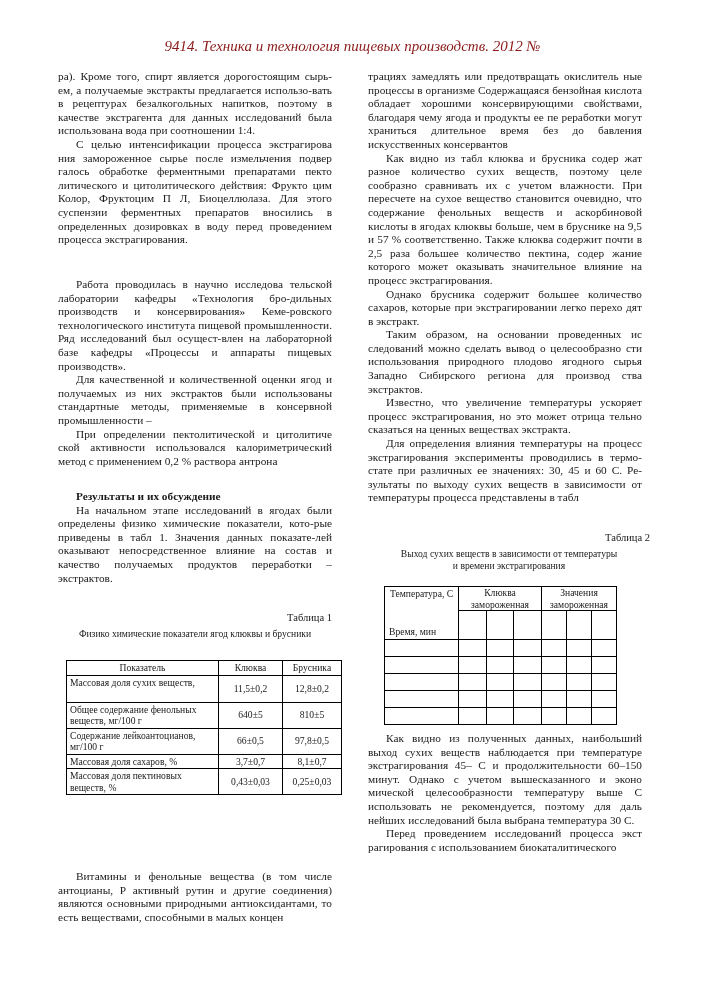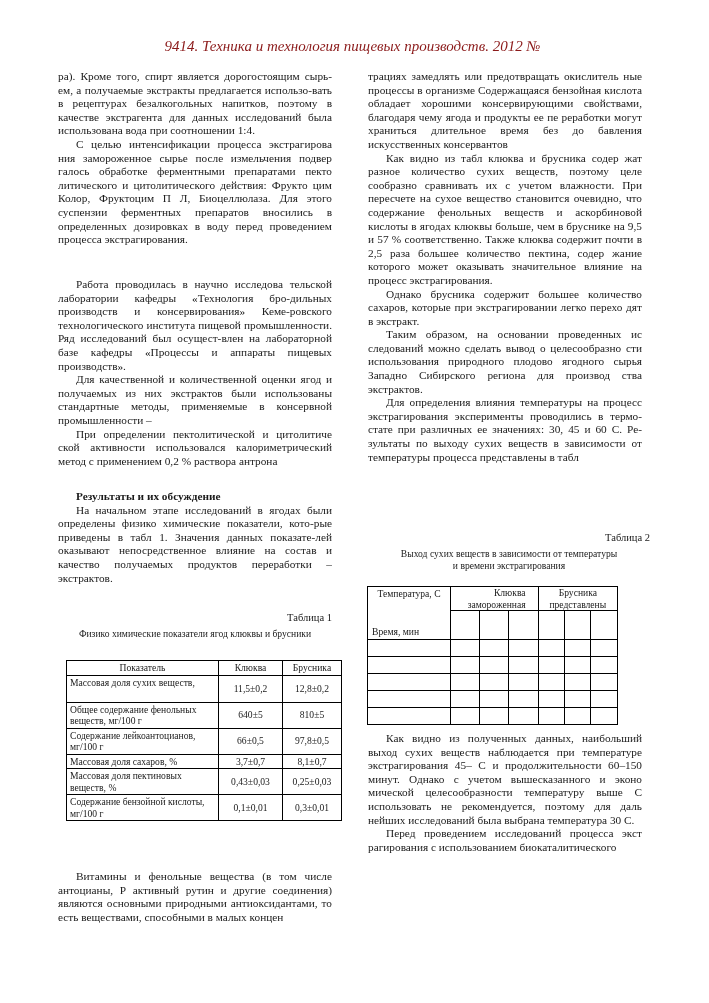--- a/index.html
+++ b/index.html
@@ -77,57 +77,53 @@
   <tr>
     <td>Массовая доля сахаров, %</td>
     <td class="num">3,7±0,7</td>
     <td class="num">8,1±0,7</td>
   </tr>
   <tr>
     <td>Массовая доля пектиновых веществ, %</td>
     <td class="num">0,43±0,03</td>
     <td class="num">0,25±0,03</td>
   </tr>
-  <tr>
-    <td>Содержание бензойной кислоты, мг/100 г</td>
-    <td class="num">0,1±0,01</td>
-    <td class="num">0,3±0,01</td>
-  </tr>
 </tbody>
   </table>
 
 <div class="col left" style="top:870px;">
   <p>Витамины и фенольные вещества (в том числе антоцианы, Р активный рутин и другие соединения) являются основными природными антиоксидантами, то есть веществами, способными в малых концен</p>
 </div>
 
 <div class="col right" style="top:70px;">
   <p class="noind">трациях замедлять или предотвращать окислитель ные процессы в организме  Содержащаяся бензойная кислота обладает хорошими консервирующими свойствами, благодаря чему ягода и продукты ее пе реработки могут храниться длительное время без до бавления искусственных консервантов</p>
   <p>Как видно из табл     клюква и брусника содер жат разное количество сухих веществ, поэтому целе сообразно сравнивать их с учетом влажности. При пересчете на сухое вещество становится очевидно, что содержание фенольных веществ и аскорбиновой кислоты в ягодах клюквы больше, чем в бруснике  на 9,5 и 57 % соответственно. Также клюква содержит почти в 2,5 раза большее количество пектина, содер жание которого может оказывать значительное влияние на процесс экстрагирования.</p>
   <p>Однако брусника содержит большее количество сахаров, которые при экстрагировании легко перехо дят в экстракт.</p>
   <p>Таким образом, на основании проведенных ис следований можно сделать вывод о целесообразно сти использования природного плодово ягодного сырья Западно Сибирского региона для производ ства экстрактов.</p>
+  <p>Известно, что увеличение температуры ускоряет процесс экстрагирования, но это может отрица тельно сказаться на ценных веществах экстракта.</p>
   <p>Для определения влияния температуры на процесс экстрагирования эксперименты проводились в термо-стате при различных ее значениях: 30, 45 и 60  С. Ре-зультаты по выходу сухих веществ в зависимости от температуры процесса представлены в табл</p>
 </div>
 
 <div class="blk right-blk" style="top:524px; width:282px;">
   <div class="tlabel">Таблица 2</div>
 </div>
 <div class="blk right-blk" style="top:548px; width:282px;">
   <div class="tcap">Выход сухих веществ в зависимости от температуры</div>
   <div class="tcap">и времени экстрагирования</div>
 </div>
 
-<table class="t2" style="position:absolute; top:586px; left:367px; width:251px;">
+<table class="t2" style="position:absolute; top:586px; left:384px; width:233px;">
   <tbody>
       <tr>
     <td rowspan="2" style="width:76px; vertical-align:top; position:relative; height:50px;">
       <div style="text-align:center;">Температура,  С</div>
       <div style="position:absolute; bottom:2px; left:4px;">Время, мин</div>
     </td>
-    <td colspan="3" style="text-align:right; height:22px; padding:0 12px;">Клюква замороженная</td>
-    <td colspan="3" style="text-align:center; padding:0 8px;">Брусника представлены</td>
+    <td colspan="3" style="text-align:center; height:22px; padding:0 12px;">Клюква замороженная</td>
+    <td colspan="3" style="text-align:center; padding:0 8px;">Значения замороженная</td>
   </tr>
   <tr style="height:28px;">
     <td></td>
         <td></td>
         <td></td>
     <td></td>
         <td></td>
         <td></td>
   </tr>
   <tr>

